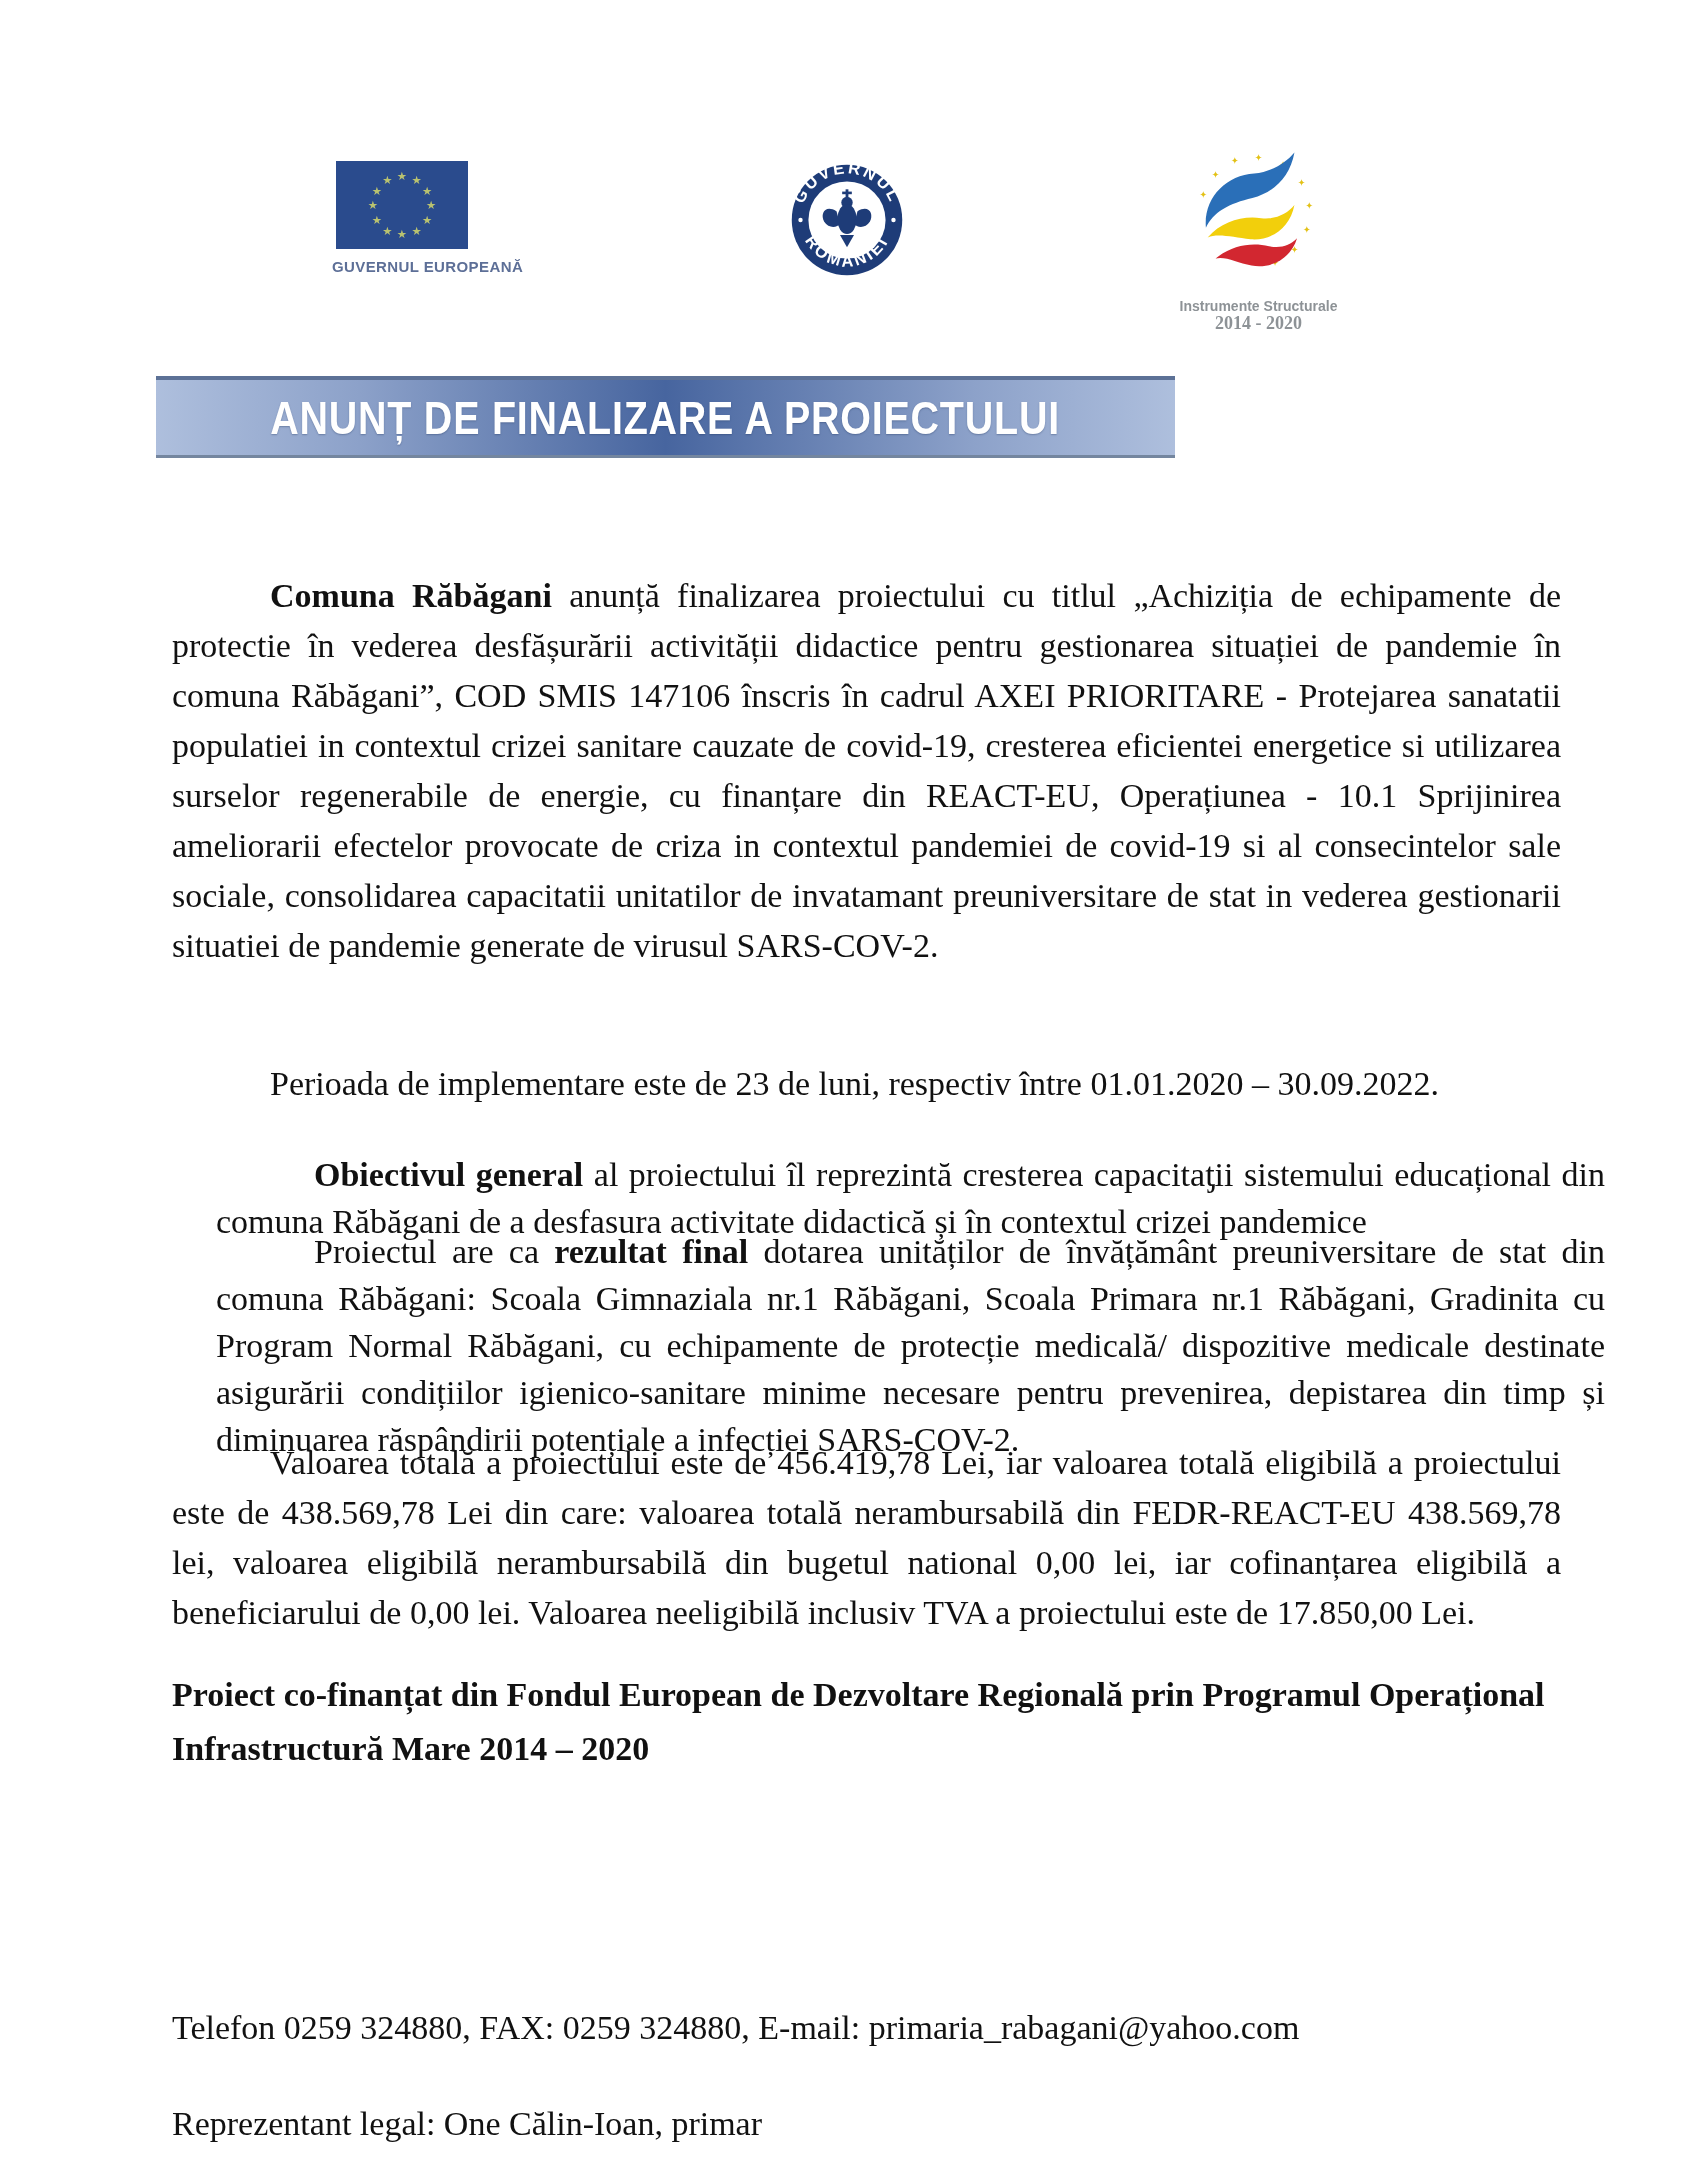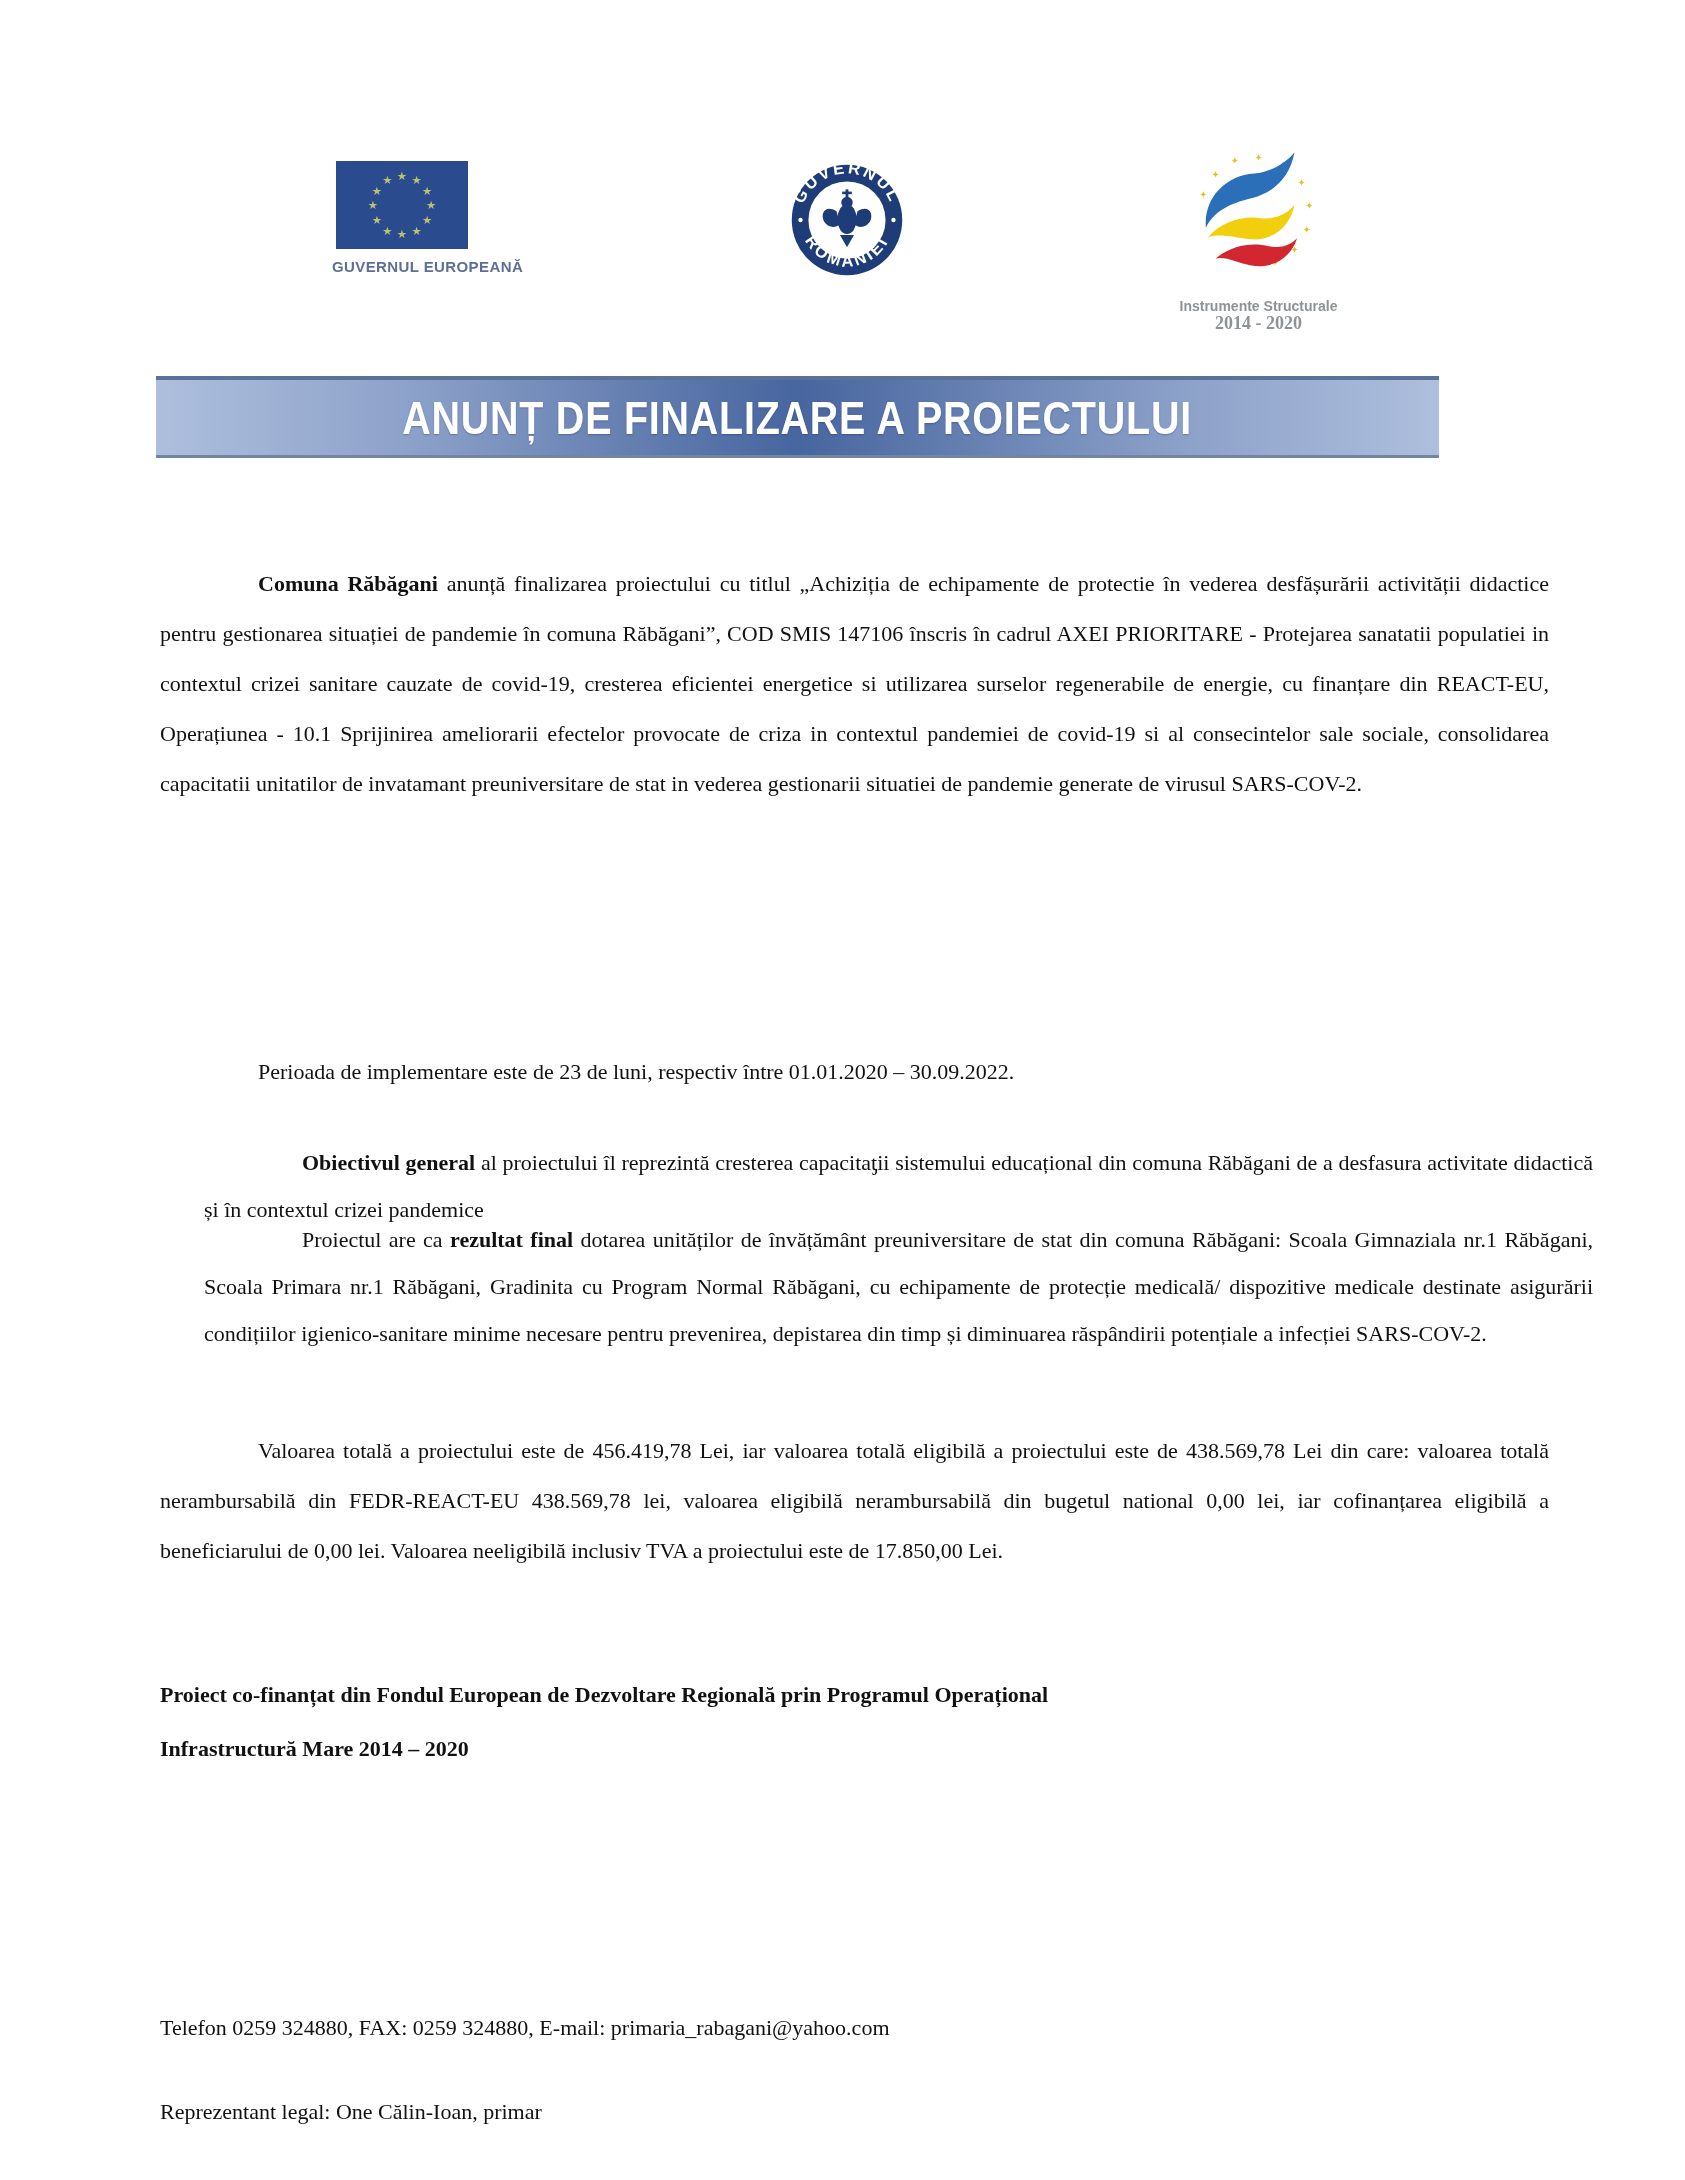--- a/index.html
+++ b/index.html
@@ -31,42 +31,42 @@
     font-size:14px;line-height:16.7px;margin-top:1.8px;white-space:nowrap;
   }
   .si-caption2{
     font-family:Liberation Serif, serif;
     font-weight:bold;color:var(--si-gray,#8d9296);
     font-size:18px;line-height:16.7px;white-space:nowrap;
   }
 
   
   .banner{
-    position:absolute;left:156px;top:376px;width:1283px;height:75px;
+    position:absolute;left:156px;top:376px;width:1019px;height:75px;
     background:linear-gradient(90deg,
       var(--banner-light,#aebfdd) 0%,
       #8ca1c9 20%,
       var(--banner-mid,#47659f) 50%,
       #8ca1c9 80%,
       var(--banner-light,#aebfdd) 100%);
     border-top:4.4px solid var(--banner-border,#5c7196);
     border-bottom:3.5px solid #74869f;
     display:flex;align-items:center;justify-content:center;
   }
   .banner-title{
     font-family:"Liberation Sans", sans-serif;
     font-weight:bold;font-size:47px;color:#ffffff;
     white-space:nowrap;
     transform:scaleX(.84);
     text-shadow:0 0.9px 1.8px rgba(30,50,90,.35);
     letter-spacing:0.9px;
   }
 
   
-  .col{position:absolute;left:160px;width:1389px;font-size:22px;}
+  .col{position:absolute;left:172px;width:1389px;font-size:34px;}
   .just{text-align:justify;}
   .indent{text-indent:98px;}
   .ls15{line-height:50px;}
   .ls1{line-height:47px;margin-left:44px;}
   .bold{font-weight:bold;}
   .center{text-align:left;}
 
   .p1{top:537px;}
   .p2{top:1025px;}
   .p3{top:1117px;}

